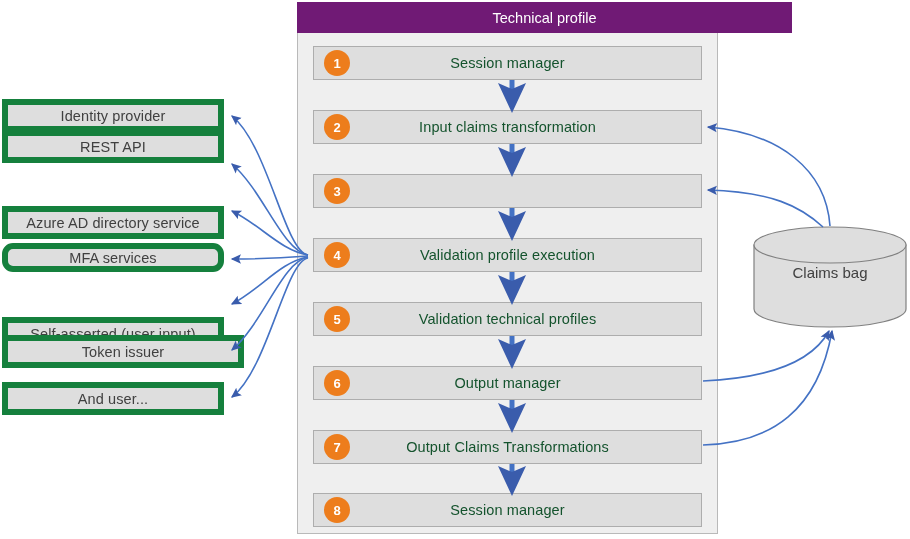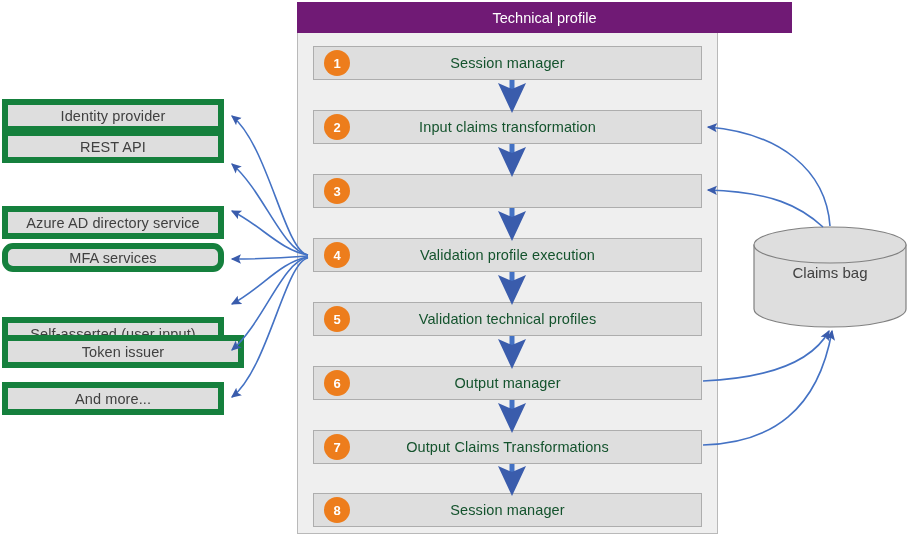--- a/index.html
+++ b/index.html
@@ -134,21 +134,21 @@
   <div class="src-box" style="left:2px;  top:243px; width:222px; height:29px;border-radius:11px;">
     <span>MFA services</span>
   </div>
   <div class="src-box" style="left:2px;  top:289px; width:222px; height:33px;margin-top:28px;">
     <span>Self-asserted (user input)</span>
   </div>
   <div class="src-box" style="left:2px;  top:335px; width:242px; height:33px;">
     <span>Token issuer</span>
   </div>
   <div class="src-box" style="left:2px;  top:382px; width:222px; height:33px;">
-    <span>And more...</span>
+    <span>And user...</span>
   </div>
 
   <div id="tp-panel"></div>
   <div id="tp-header">
     <span>Technical profile</span>
   </div>
 
   <div class="step-box" style="top:46px;">
     <span class="step-num">1</span>
     <span class="step-label">Session manager</span>

